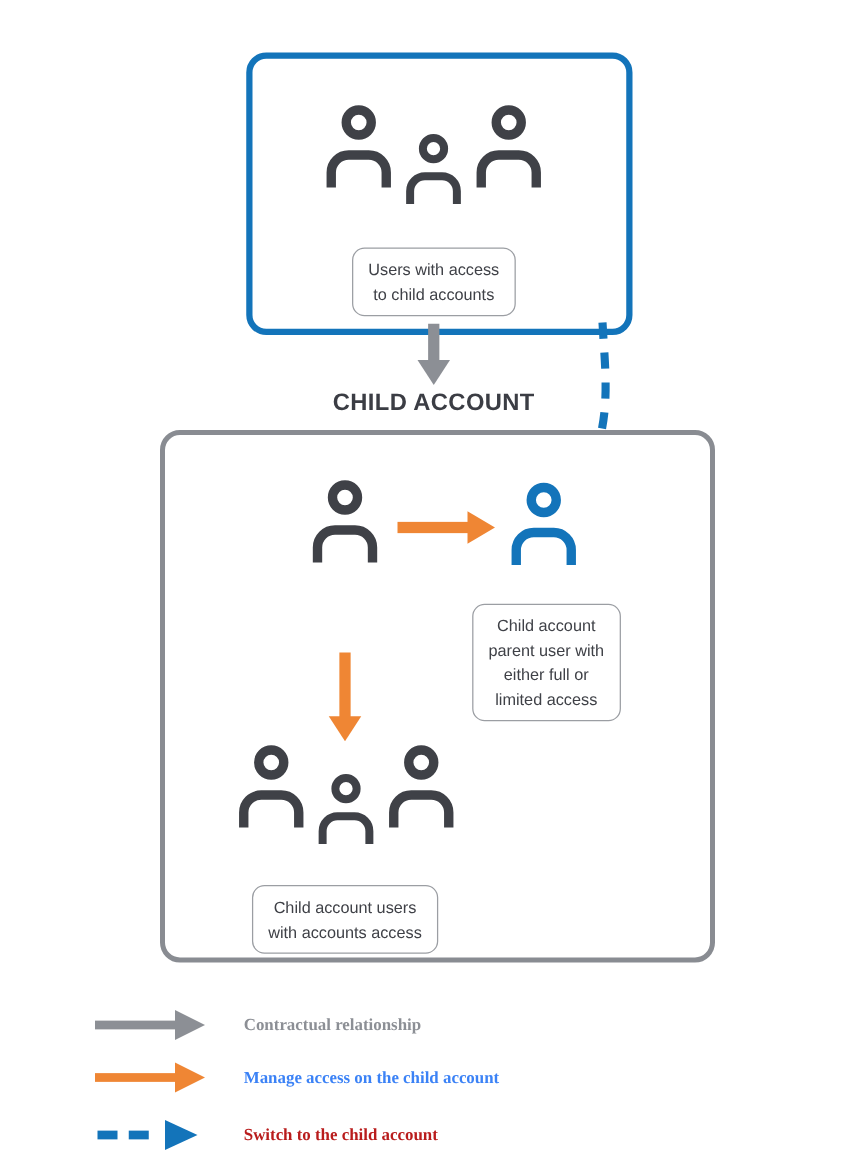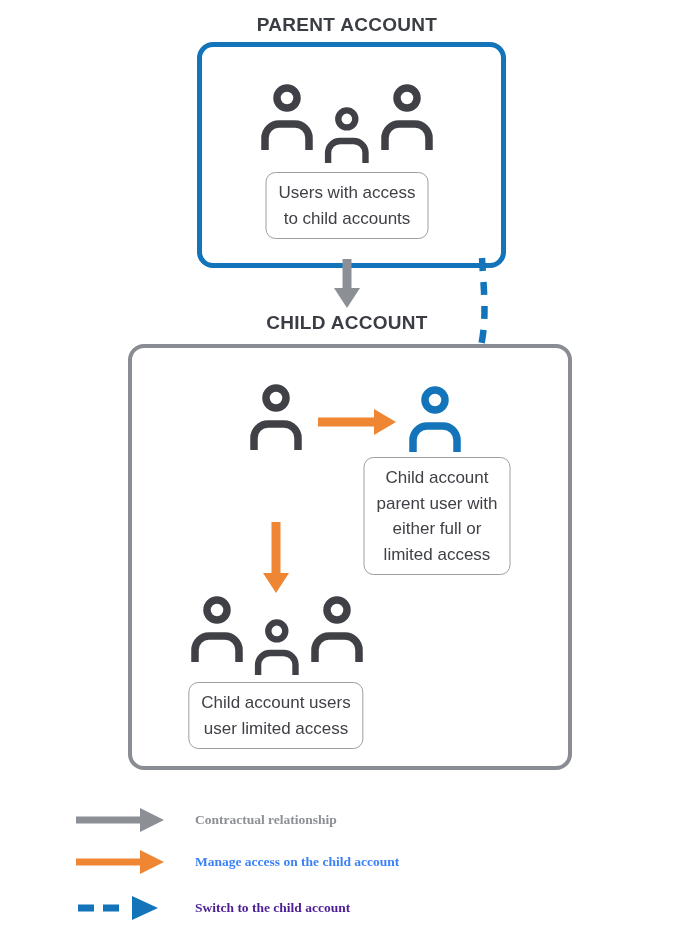--- a/index.html
+++ b/index.html
@@ -29,25 +29,26 @@
   .parent-box  { left: 197px; top: 42px;  width: 299px; height: 216px; border: 5px solid #1374ba; }
   .child-box   { left: 128px; top: 344px; width: 436px; height: 418px; border: 4px solid #898c92; }
 
   
   .bubble {
     transform: translateX(-50%);
     background: #fff;
     border: 1.5px solid #9b9ea3;
     border-radius: 10px;
     padding: 7px 12px;
-    font-size: 17px;
+    font-size: 13px;
     line-height: 1.5;
     color: #3f4147;
     text-align: center;
     white-space: pre-line;
+    margin-top: 26px;
   }
 
   
   .person-svg use, .group-svg use {
     stroke: currentColor;
     fill: none;
     stroke-width: 7.5;
   }
   .group-svg use.halo { stroke: #ffffff; stroke-width: 20; }
   .c-dark   { color: #3f4147; }
@@ -67,40 +68,39 @@
   
   .legend-label {
     font-size: 13.5px;
     font-weight: bold;
     line-height: 26px;
     white-space: nowrap;
     font-family: Liberation Serif, serif;
   }
   .legend-gray   { color: #8c8f95; }
   .legend-orange { color: #3b82f6; }
-  .legend-blue   { color: #4c1d95; }
+  .legend-blue   { color: #b91c1c; }
 </style>
 </head>
 <body>
 
 <div id="canvas">
 
   <svg width="0" height="0" style="position:absolute" aria-hidden="true">
     <defs>
       <g id="person-shape">
         <circle cx="28" cy="14" r="10"></circle>
         <path d="M6 66 V54 a14 14 0 0 1 14 -14 h16 a14 14 0 0 1 14 14 V66"></path>
       </g>
       <marker id="mk-blue" markerUnits="userSpaceOnUse" markerWidth="30" markerHeight="28" refX="6" refY="13" orient="auto">
         <path d="M0 0 L26 13 L0 26 Z" fill="#1374ba"></path>
       </marker>
     </defs>
   </svg>
 
-  <div class="abs section-title" style="top:14px">PARENT ACCOUNT</div>
 
   <div class="abs account-box parent-box"></div>
 
   <svg class="abs group-svg c-dark" style="left:259px; top:84px" width="176" height="86" viewBox="0 0 176 86">
     <use href="#person-shape"></use>
     <use href="#person-shape" x="120"></use>
     <use href="#person-shape" class="halo" transform="translate(64,23) scale(0.85)"></use>
     <use href="#person-shape" transform="translate(64,23) scale(0.85)"></use>
   </svg>
 
@@ -145,21 +145,21 @@
   </svg>
 
   <svg class="abs group-svg c-dark" style="left:189px; top:596px" width="176" height="86" viewBox="0 0 176 86">
     <use href="#person-shape"></use>
     <use href="#person-shape" x="120"></use>
     <use href="#person-shape" class="halo" transform="translate(64,23) scale(0.85)"></use>
     <use href="#person-shape" transform="translate(64,23) scale(0.85)"></use>
   </svg>
 
   <div class="abs bubble" style="left:276px; top:682px">Child account users
-user limited access</div>
+with accounts access</div>
 
   <div>
 
     <svg class="abs c-gray" style="left:76px; top:807px" width="88" height="26" viewBox="0 0 88 26">
       <rect class="fill-arrow" x="0" y="9.5" width="66" height="7"></rect>
       <polygon class="fill-arrow" points="64,1 64,25 88,13"></polygon>
     </svg>
     <div class="abs legend-label legend-gray" style="left:195px; top:807px">Contractual relationship</div>
 
     <svg class="abs c-orange" style="left:76px; top:849px" width="88" height="26" viewBox="0 0 88 26">

